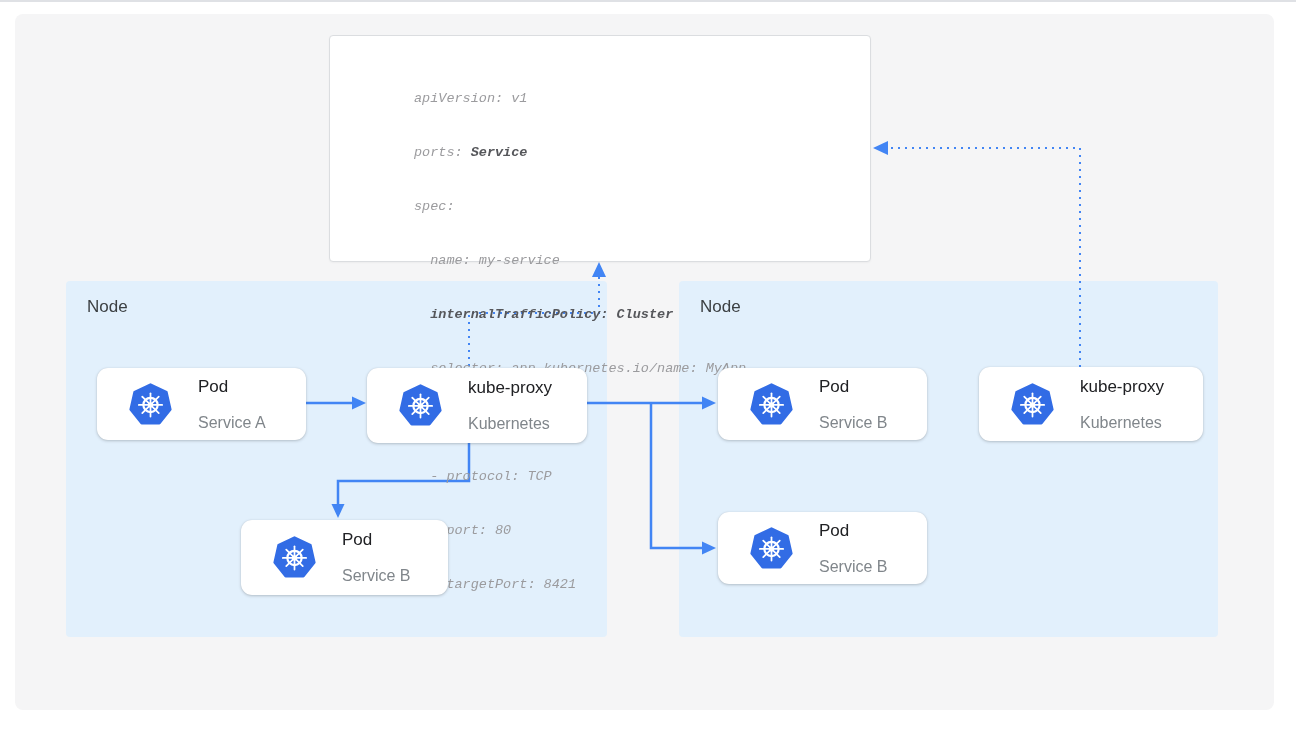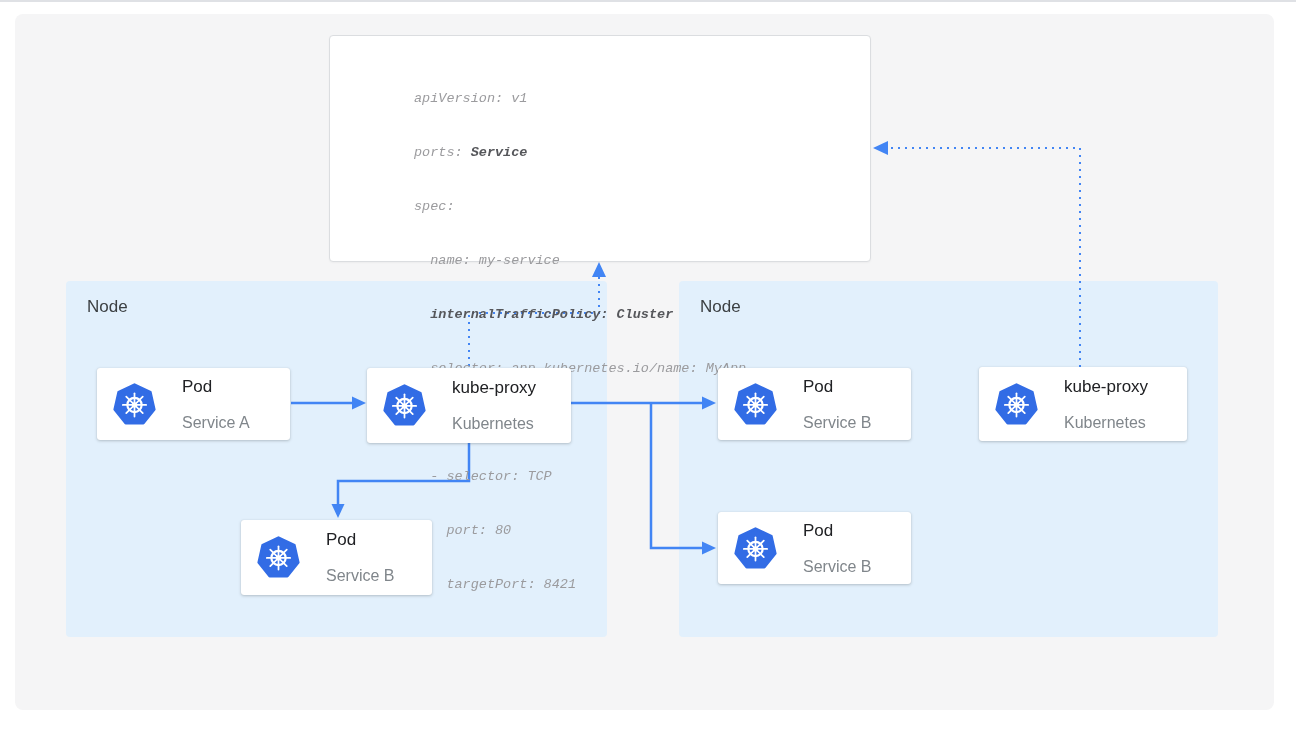--- a/index.html
+++ b/index.html
@@ -8,23 +8,23 @@
   .top-hairline{position:absolute;left:0;top:0;width:100%;height:2px;background:#dfe1e5;}
 
   .canvas{position:absolute;left:15px;top:14px;width:1259px;height:696px;
           background:var(--canvas-bg,#f5f5f6);border-radius:8px;}
 
   .node{position:absolute;top:281px;width:541px;height:356px;
         background:var(--node-fill,#e2f0fc);border-radius:4px;z-index:1;}
   .node-label{position:absolute;left:21px;top:15px;font-size:17px;line-height:22px;
               color:var(--node-label,#3c4043);}
 
-  .card{position:absolute;background:#ffffff;border-radius:3px;z-index:3;
+  .card{position:absolute;background:#ffffff;border-radius:11px;z-index:3;
         box-shadow:0 1px 3px rgba(60,64,67,.28), 0 0 1px rgba(60,64,67,.15);
-        display:flex;align-items:center;}
+        display:flex;align-items:center;padding-left:16px;}
   .card .k8s-icon{flex:0 0 auto;width:45px;height:45px;margin-left:15px;}
   .card .txt{margin-left:25px;display:flex;flex-direction:column;}
   .card-title{font-size:17px;line-height:24px;color:var(--card-title,#202124);}
   .card-subtitle{font-size:16px;line-height:23px;color:var(--card-subtitle,#80868b);margin-top:12px;}
 
   .yaml-panel{position:absolute;left:329px;top:35px;width:542px;height:227px;z-index:3;
               background:#ffffff;border:1px solid var(--yaml-border,#dbdde0);border-radius:4px;
               box-shadow:0 1px 2px rgba(0,0,0,.04);box-sizing:border-box;}
   .yaml-code{position:absolute;left:84px;top:18px;right:8px;
              font-family:"Liberation Mono","DejaVu Sans Mono",monospace;
@@ -101,21 +101,21 @@
 
   <div class="yaml-panel">
     <div class="yaml-code">
       <div class="yaml-line"><span>apiVersion: v1</span><span class="em"></span></div>
       <div class="yaml-line"><span>ports: </span><span class="em">Service</span></div>
       <div class="yaml-line"><span>spec:</span><span class="em"></span></div>
       <div class="yaml-line"><span>  name: my-service</span><span class="em"></span></div>
       <div class="yaml-line"><span>  </span><span class="em">internalTrafficPolicy: Cluster</span></div>
       <div class="yaml-line"><span>  selector: app.kubernetes.io/name: MyApp</span><span class="em"></span></div>
       <div class="yaml-line"><span>  ports:</span><span class="em"></span></div>
-      <div class="yaml-line"><span>  - selector: TCP</span><span class="em"></span></div>
+      <div class="yaml-line"><span>  - protocol: TCP</span><span class="em"></span></div>
       <div class="yaml-line"><span>    port: 80</span><span class="em"></span></div>
       <div class="yaml-line"><span>    targetPort: 8421</span><span class="em"></span></div>
     </div>
   </div>
 
   <div class="card" style="left:97px;top:368px;width:193px;height:72px;">
     <svg class="k8s-icon">
         <use href="#k8s-logo"></use>
       </svg>
     <div class="txt">

